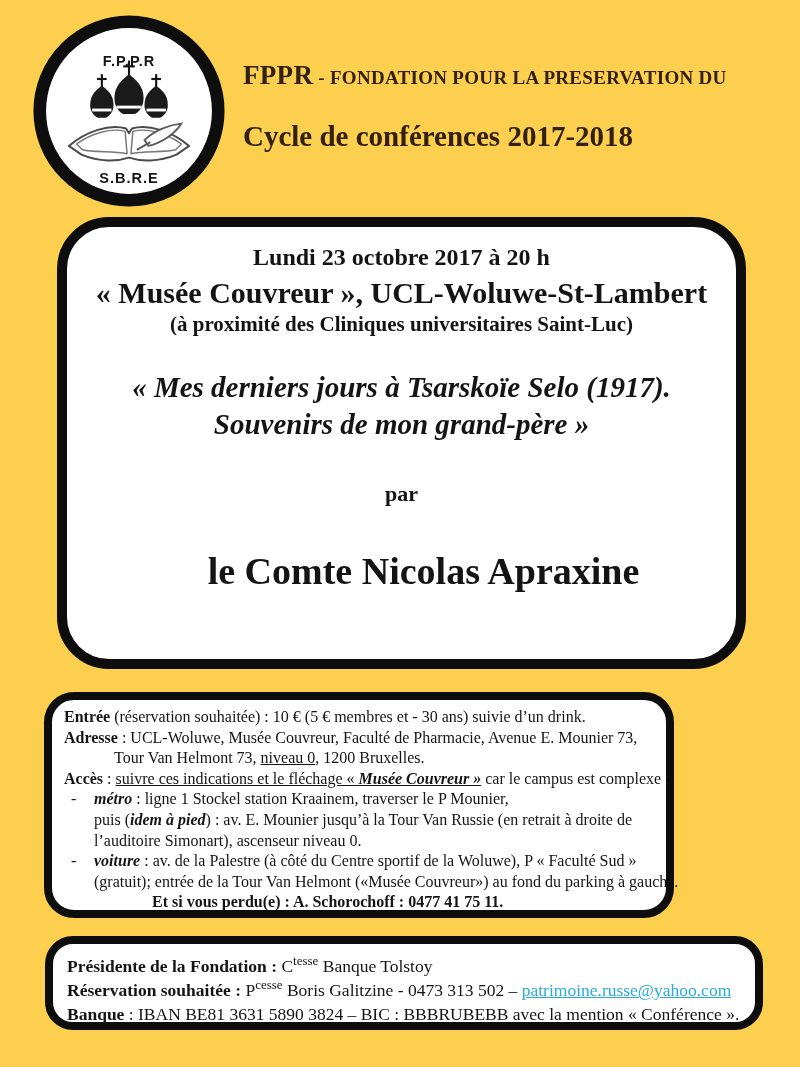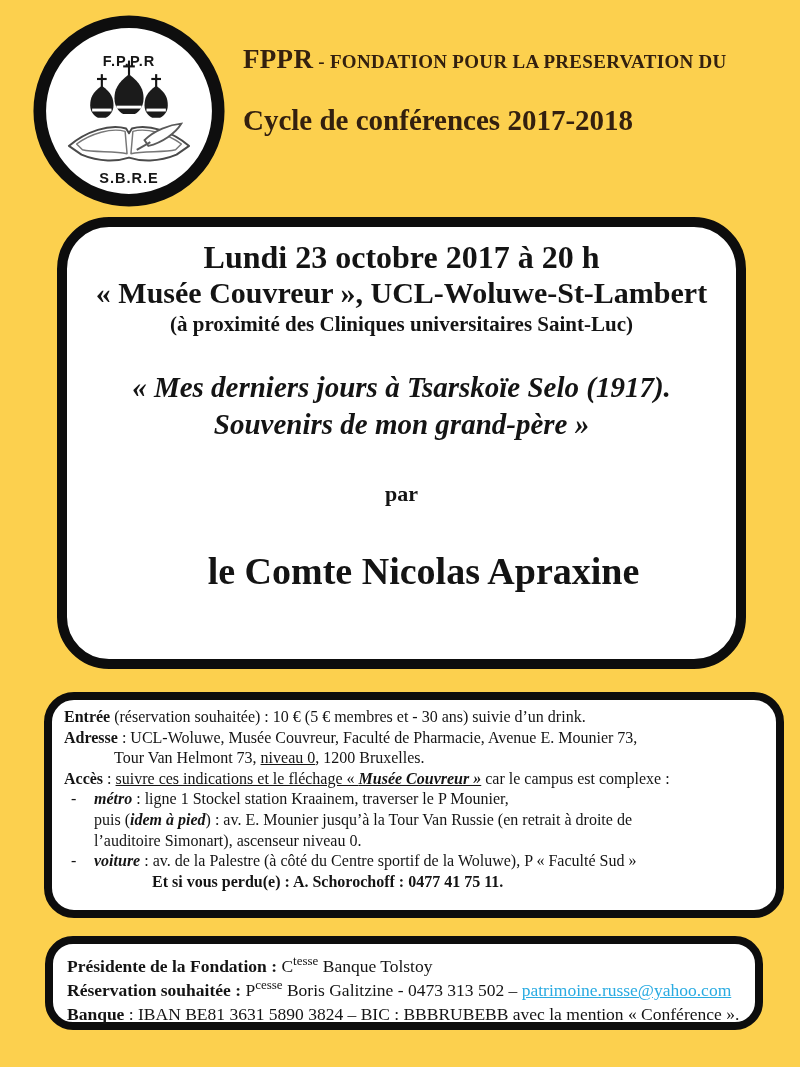--- a/index.html
+++ b/index.html
@@ -13,32 +13,32 @@
   html,body{margin:0;padding:0;}
   body{
     width:800px;height:1067px;position:relative;overflow:hidden;
     background:var(--page-bg);
     font-family:"Liberation Serif",serif;
     color:var(--body-text);
   }
   
   .logo{position:absolute;left:32px;top:14px;width:194px;height:194px;}
   
-  .header{position:absolute;left:243px;top:44px;color:var(--header-text);}
+  .header{position:absolute;left:243px;top:60px;color:var(--header-text);}
   .org-line1{font-weight:bold;font-size:19px;line-height:30px;letter-spacing:.3px;white-space:nowrap;}
   .org-abbr{font-size:27px;}
   .org-line2{font-weight:bold;font-size:19px;line-height:27px;letter-spacing:.3px;white-space:nowrap;}
   .series{margin-top:27px;font-weight:bold;font-size:29px;white-space:nowrap;}
   
   .box{position:absolute;background:var(--box-bg);border:8px solid var(--border);box-sizing:border-box;}
   .main-box{left:57px;top:217px;width:689px;height:452px;border-width:10px;border-radius:52px;text-align:center;}
-  .info-box{left:44px;top:692px;width:740px;height:226px;border-radius:30px;padding:7px 8px 0 12px;font-size:16px;line-height:20.6px;}
+  .info-box{left:44px;top:692px;width:630px;height:226px;border-radius:30px;padding:7px 8px 0 12px;font-size:16px;line-height:20.6px;}
   .footer-box{left:45px;top:936px;width:718px;height:94px;border-radius:28px;padding:10px 8px 0 14px;font-size:17.5px;line-height:24px;}
   
-  .dt{margin-top:13px;font-size:32px;font-weight:bold;line-height:34px;}
+  .dt{margin-top:13px;font-size:24px;font-weight:bold;line-height:34px;}
   .venue{font-size:30px;font-weight:bold;line-height:37px;}
   .venue-note{font-size:21px;font-weight:bold;line-height:27px;}
   .talk{margin-top:31px;font-size:29px;font-weight:bold;font-style:italic;line-height:37px;}
   .par{margin-top:37px;font-size:22px;font-weight:bold;line-height:28px;}
   .speaker{margin-top:41px;font-size:38px;font-weight:bold;line-height:44px;padding-left:44px;}
   .bio{margin-top:21px;font-size:19px;line-height:23px;}
   
   .iline{white-space:nowrap;}
   .ind50{padding-left:50px;}
   .ind30{padding-left:30px;}
@@ -110,20 +110,21 @@
 
 <div class="box info-box">
   <div class="iline"><b>Entrée</b><span> (réservation souhaitée) : 10 € (5 € membres et - 30 ans) suivie d’un drink.</span></div>
   <div class="iline"><b>Adresse</b><span> : UCL-Woluwe, Musée Couvreur, Faculté de Pharmacie, Avenue E. Mounier 73,</span></div>
   <div class="iline ind50"><span>Tour Van Helmont 73, </span><span class="u">niveau 0</span><span>, 1200 Bruxelles.</span></div>
   <div class="iline"><b>Accès</b><span> : </span><span class="u">suivre ces indications et le fléchage « </span><b class="u i">Musée Couvreur »</b><span> car le campus est complexe :</span></div>
   <div class="iline li"><span class="dash">-</span><b class="i">métro</b><span> : ligne 1 Stockel station Kraainem, traverser le P Mounier,</span></div>
   <div class="iline ind30"><span>puis (</span><b class="i">idem à pied</b><span>) : av. E. Mounier jusqu’à la Tour Van Russie (en retrait à droite de</span></div>
   <div class="iline ind30">l’auditoire Simonart), ascenseur niveau 0.</div>
   <div class="iline li"><span class="dash">-</span><b class="i">voiture</b><span> : av. de la Palestre (à côté du Centre sportif de la Woluwe), P « Faculté Sud »</span></div>
+  <div class="iline ind30">(gratuit); entrée de la Tour Van Helmont («Musée Couvreur») au fond du parking à gauche.</div>
   <div class="iline lost">Et si vous perdu(e) : A. Schorochoff : 0477 41 75 11.</div>
 </div>
 
 <div class="box footer-box">
   <div class="fline"><b>Présidente de la Fondation :</b><span> C</span><sup>tesse</sup><span>  Banque Tolstoy</span></div>
   <div class="fline"><b>Réservation souhaitée :</b><span> P</span><sup>cesse</sup><span> Boris Galitzine - 0473 313 502 – </span><a class="email">patrimoine.russe@yahoo.com</a></div>
   <div class="fline"><b>Banque</b><span> : IBAN BE81 3631 5890 3824 – BIC : BBBRUBEBB avec la mention « Conférence ».</span></div>
 </div>
 
 </body></html>

